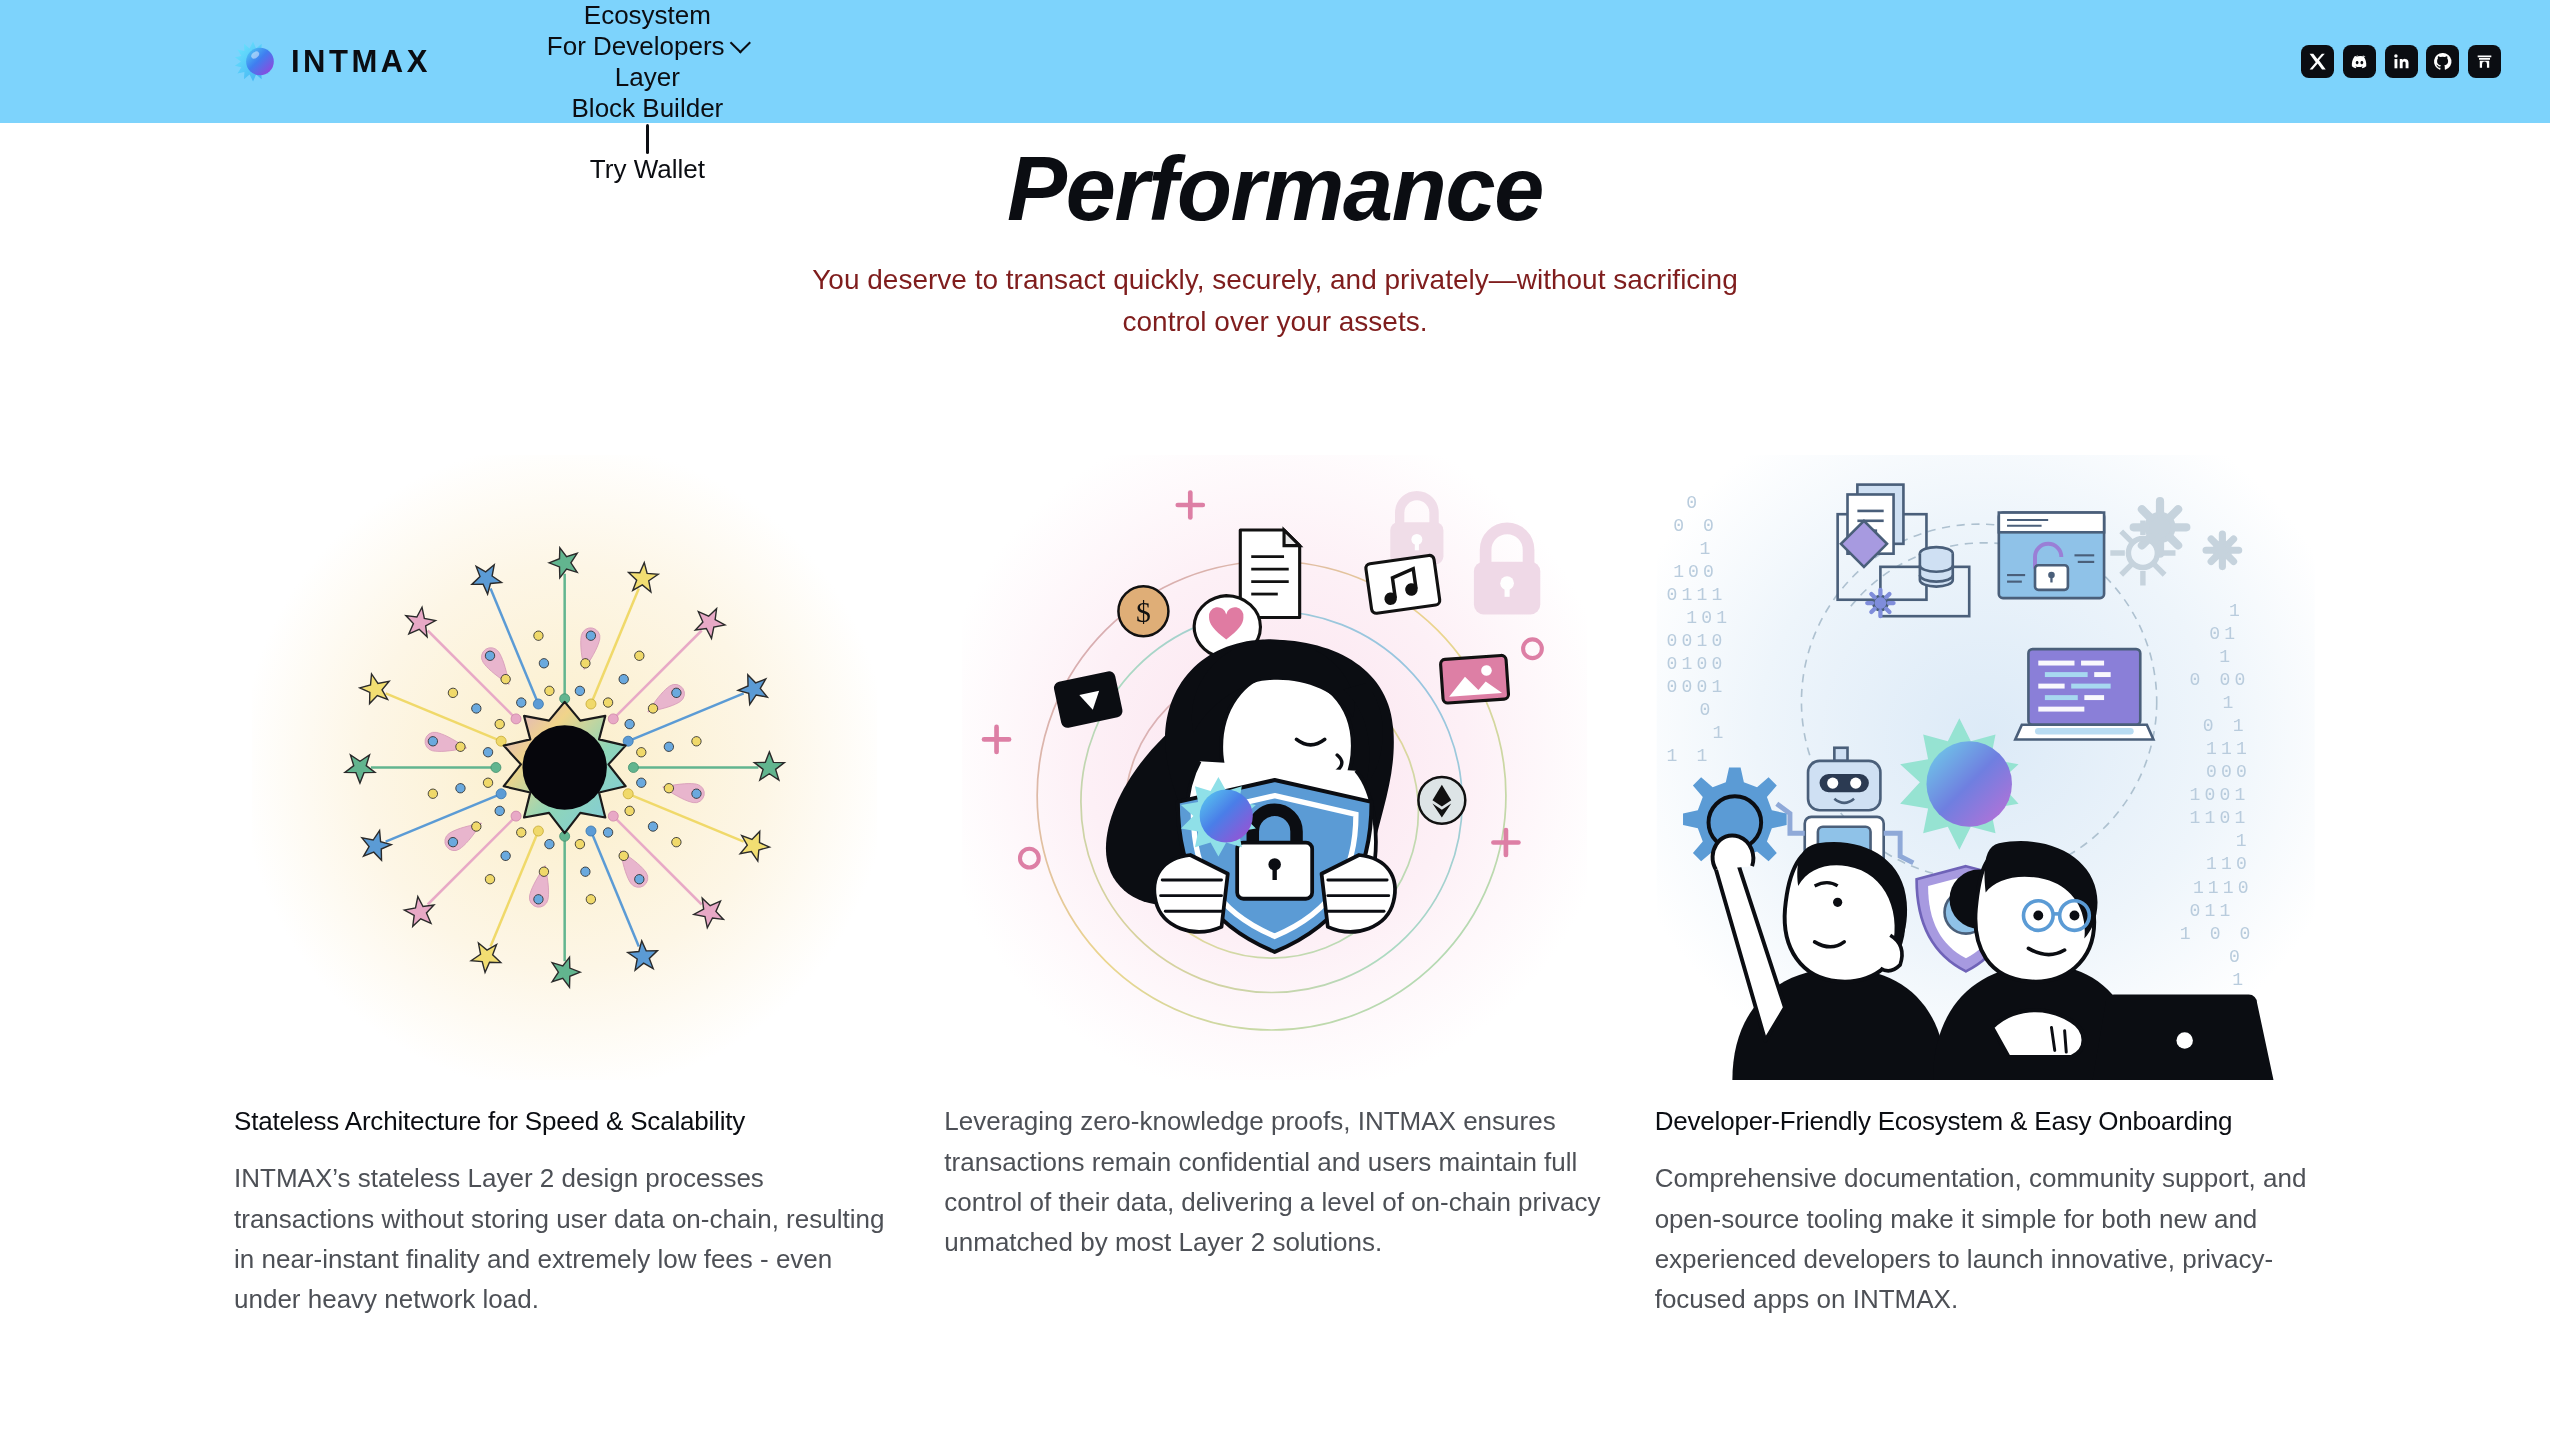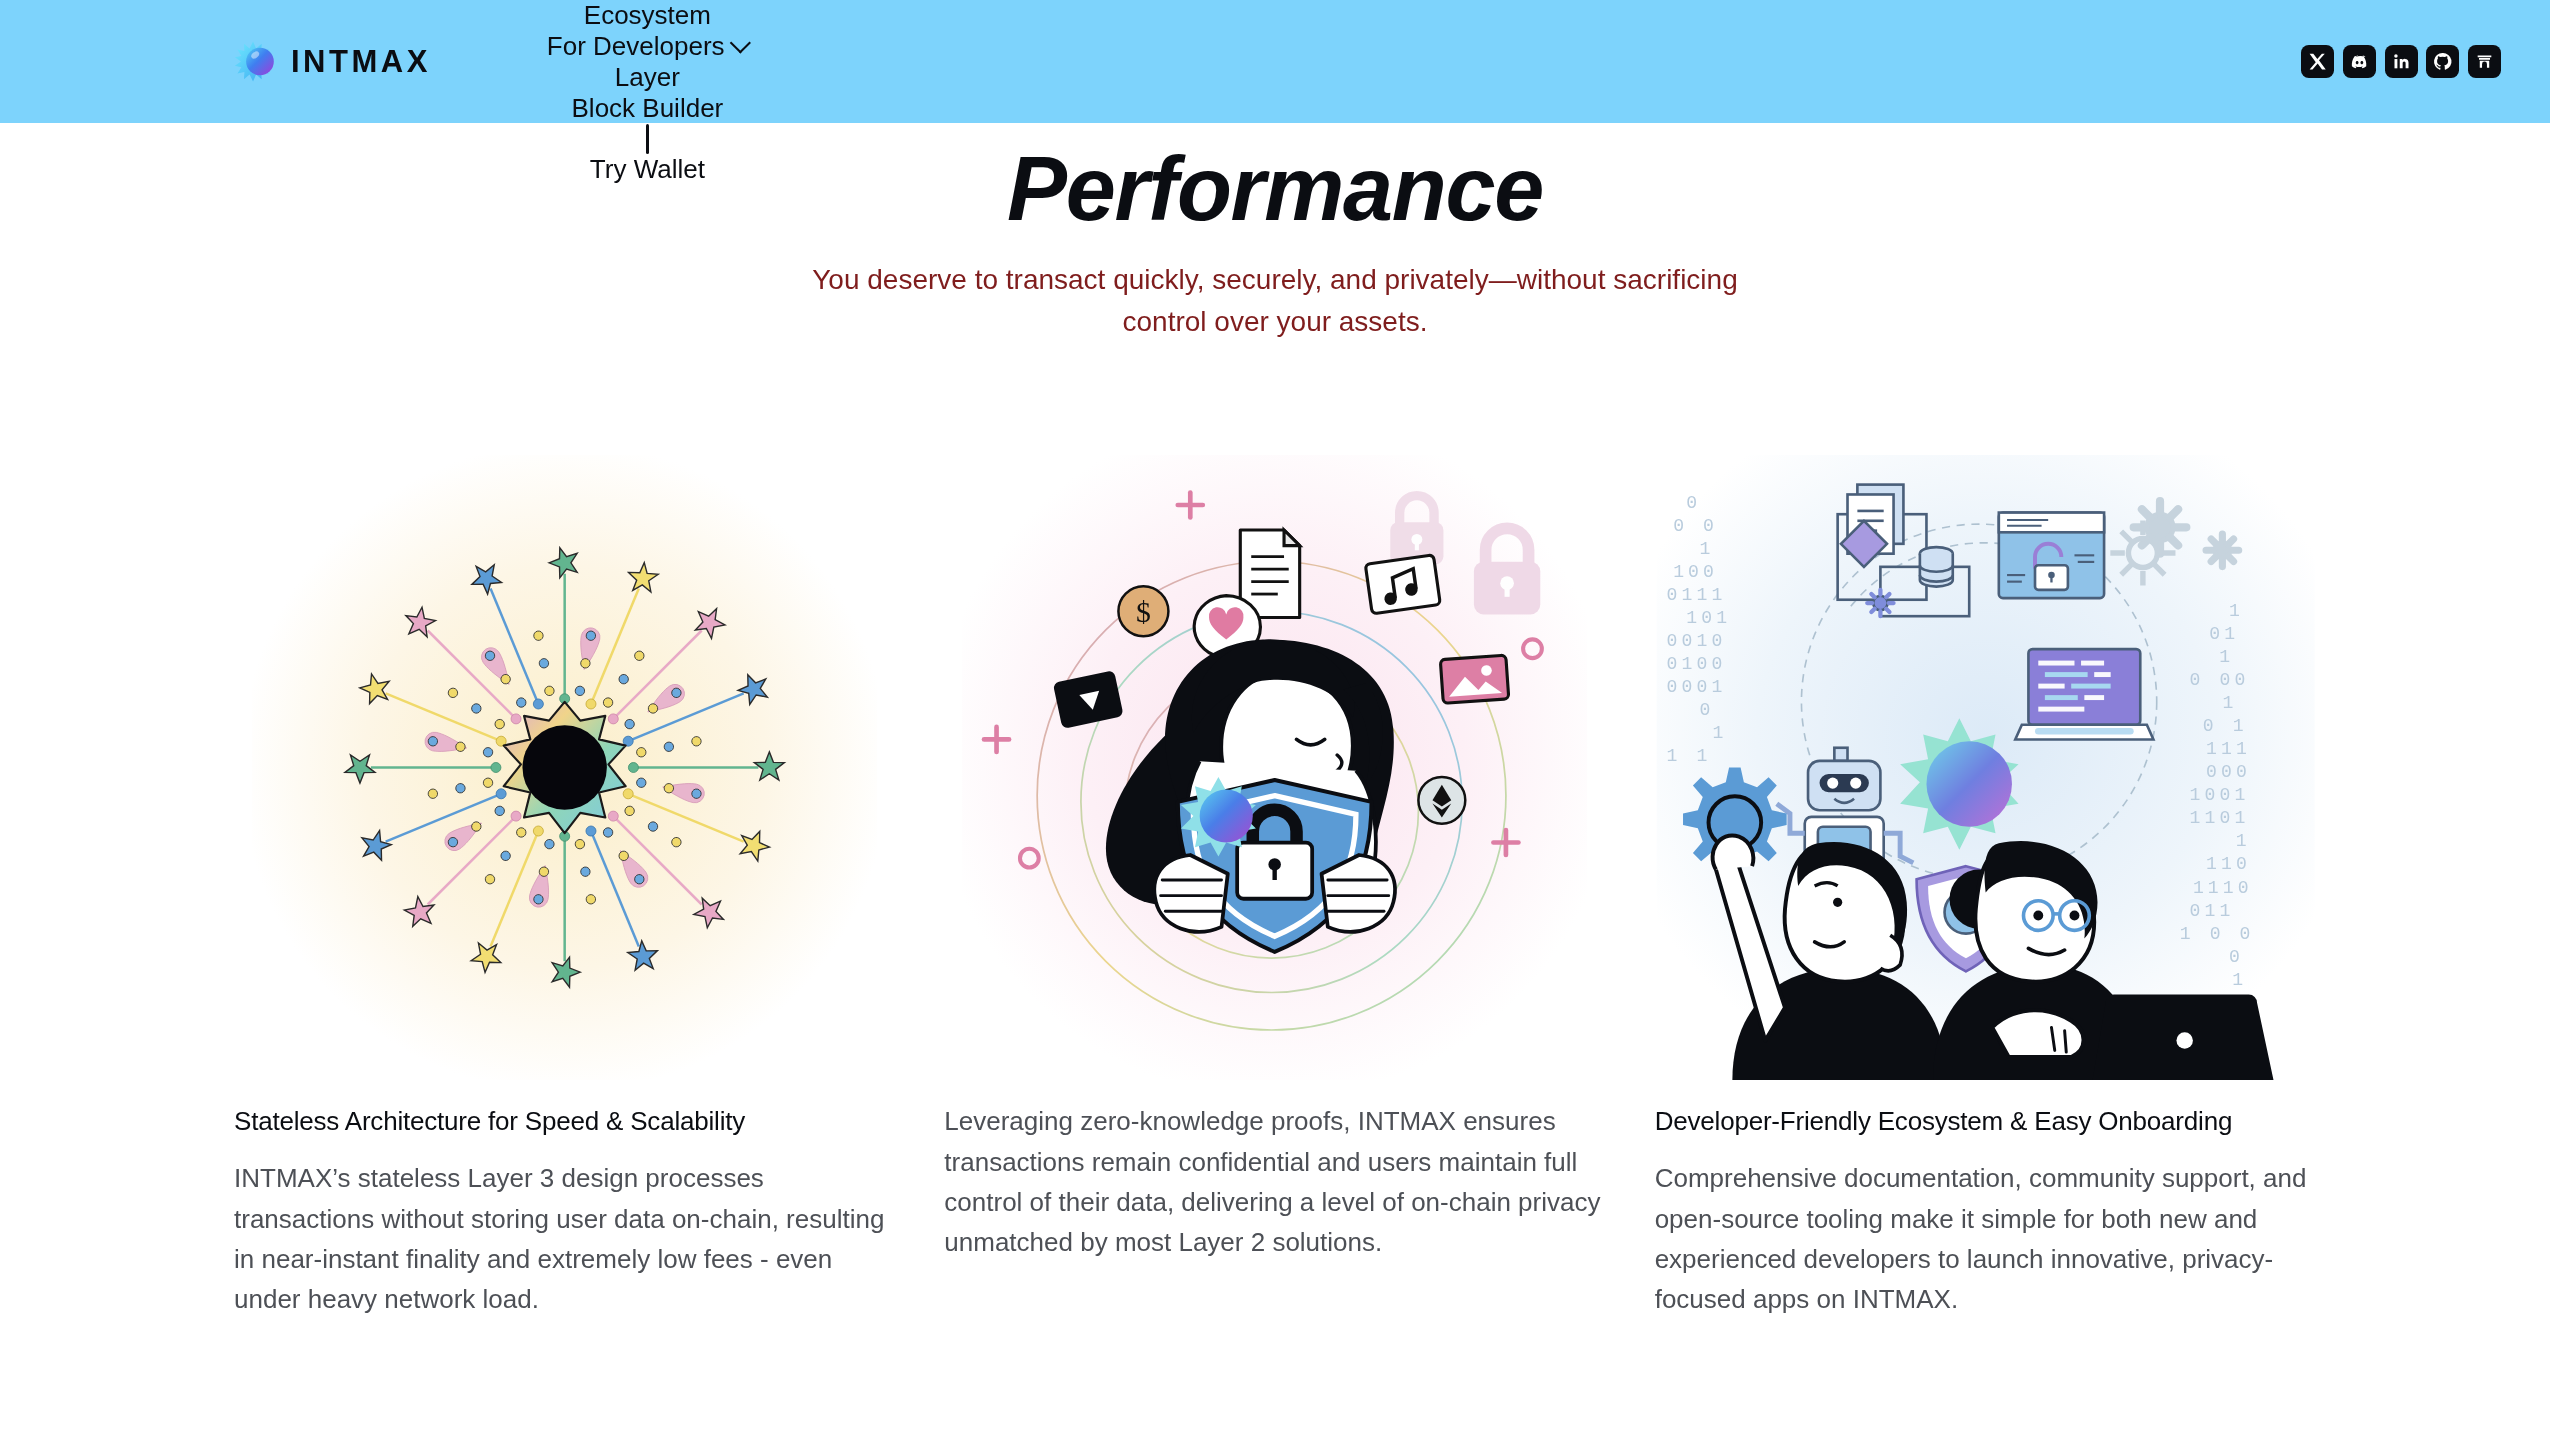--- a/index.html
+++ b/index.html
@@ -410,21 +410,21 @@
                 <circle cx="86" cy="0" r="3" fill="#f0d96a"></circle>
               </g>
           </g>
 
           <path d="M0,-42 L10,-30 L26,-33 L22,-18 L39,-14 L28,-2 L39,12 L22,16 L26,32 L10,29 L0,42 L-10,29 L-26,32 L-22,16 L-39,12 L-28,-2 L-39,-14 L-22,-18 L-26,-33 L-10,-30 Z" fill="url(#coreRim)" stroke="#1a1a1a" stroke-width="1.4" stroke-linejoin="round"></path>
           <circle cx="0" cy="0" r="27" fill="#06060c"></circle>
         </g>
       </svg>
     </div>
     <h3>Stateless Architecture for Speed &amp; Scalability</h3>
-    <p>INTMAX’s stateless Layer 3 design processes transactions without storing user data on-chain, resulting in near-instant finality and extremely low fees - even under heavy network load.</p>
+    <p>INTMAX’s stateless Layer 2 design processes transactions without storing user data on-chain, resulting in near-instant finality and extremely low fees - even under heavy network load.</p>
   </article>
 
   <article class="card">
     <div class="art">
       <svg viewBox="0 0 400 400" preserveAspectRatio="xMidYMid meet">
         <defs>
           <radialGradient id="bgPink" cx="50%" cy="48%" r="55%">
             <stop offset="0%" stop-color="#fbe4ef"></stop>
             <stop offset="55%" stop-color="#fdf0f6"></stop>
             <stop offset="100%" stop-color="#ffffff"></stop>

